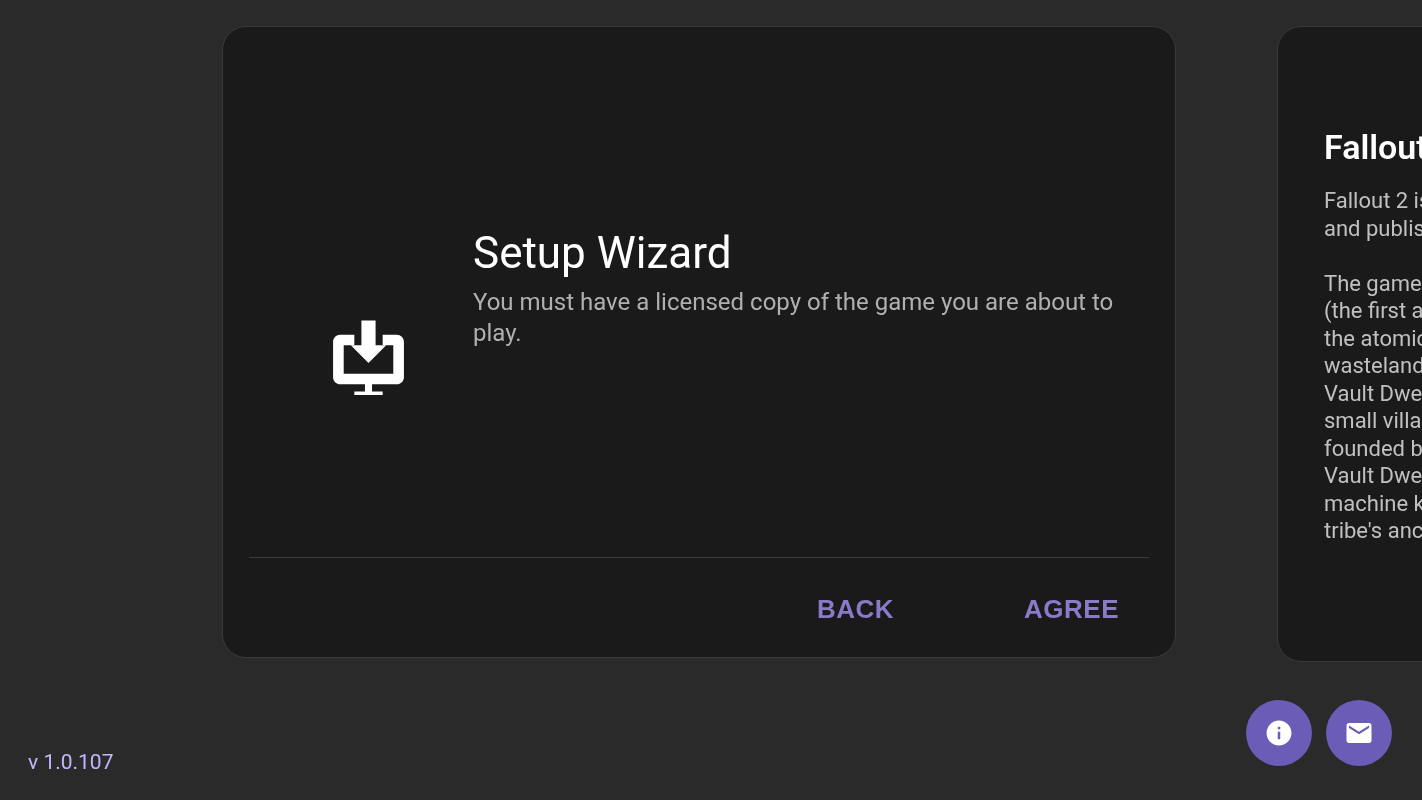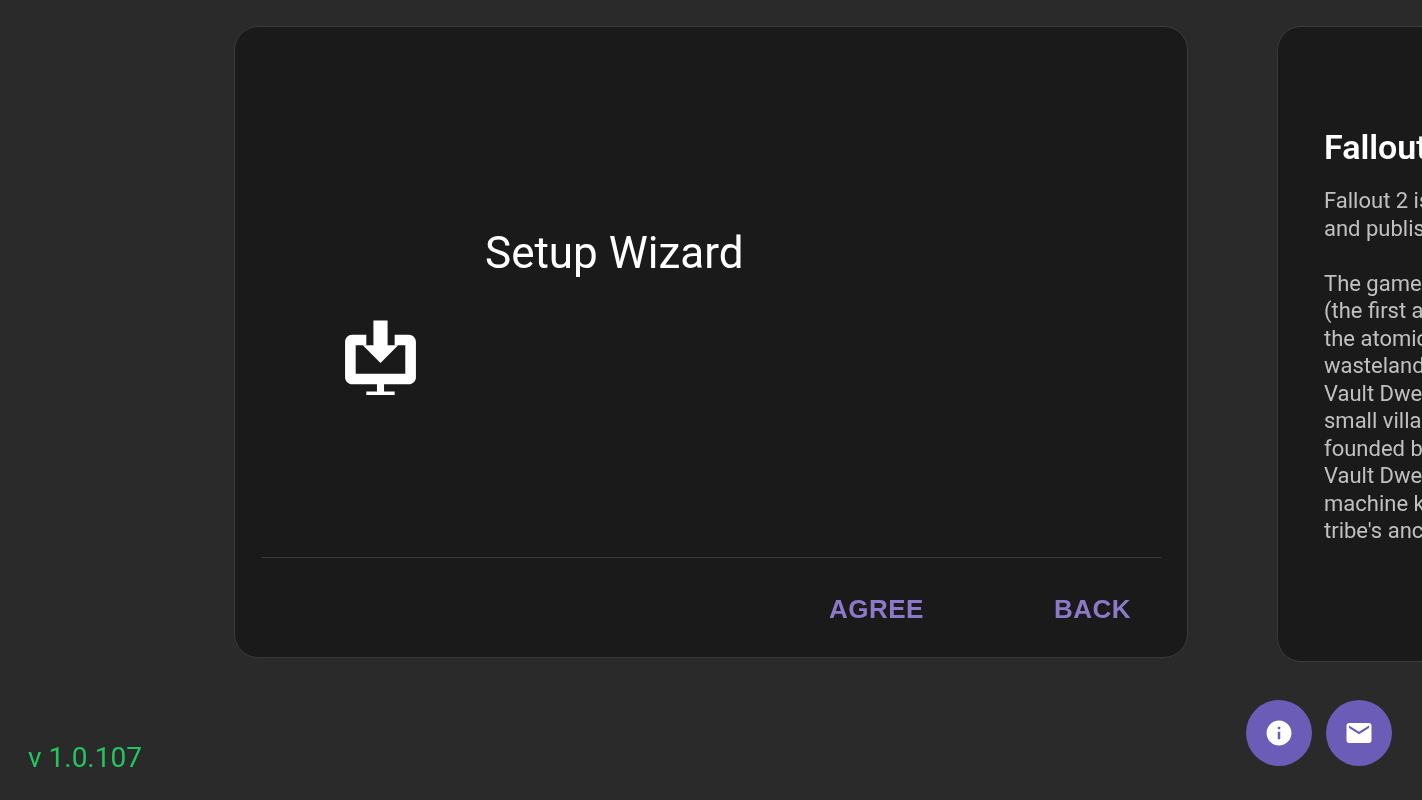--- a/index.html
+++ b/index.html
@@ -10,21 +10,21 @@
     body {
       width: 1422px;
       height: 800px;
       background: #2a2a2a;
       font-family: -apple-system, BlinkMacSystemFont, "Segoe UI", Roboto, sans-serif;
       overflow: hidden;
       position: relative;
     }
     .main-card {
       position: absolute;
-      left: 234px;
+      left: 222px;
       top: 26px;
       width: 954px;
       height: 632px;
       background: #1a1a1a;
       border: 1px solid #3a3a3a;
       border-radius: 24px;
       display: flex;
       flex-direction: column;
     }
     .content-area {
@@ -106,22 +106,22 @@
     .side-body {
       color: #c0c0c0;
       font-size: 22px;
       line-height: 1.25;
       white-space: pre-line;
     }
     .version {
       position: absolute;
       left: 28px;
       bottom: 26px;
-      color: #22c55e;
-      font-size: 28px;
+      color: #c4b5fd;
+      font-size: 21px;
       font-weight: 400;
     }
     .fab-row {
       position: absolute;
       right: 30px;
       bottom: 34px;
       display: flex;
       gap: 14px;
     }
     .fab {
@@ -149,25 +149,26 @@
     <div class="icon-wrapper">
       <svg class="download-icon" viewBox="0 0 24 24" fill="#ffffff">
         <path d="M20 5h-6V3h6c1.1 0 2 .9 2 2v12c0 1.1-.9 2-2 2h-6v2h2v1H8v-1h2v-2H4c-1.1 0-2-.9-2-2V5c0-1.1.9-2 2-2h6v2H4v12h16V5z" fill="none"></path>
         <path d="M4 18h16V7h-5v2h3v7H6V9h0V7H4v11zm16-13h-6V3h6c1.1 0 2 .9 2 2v12c0 1.1-.9 2-2 2H4c-1.1 0-2-.9-2-2V5c0-1.1.9-2 2-2h0v2H4v0z" fill="none"></path>
         <path d="M2 17V7c0-1.1.9-2 2-2h4v3H5v8h14V8h-3V5h4c1.1 0 2 .9 2 2v10c0 1.1-.9 2-2 2h-7v2h3v1H8v-1h3v-2H4c-1.1 0-2-.9-2-2z"></path>
         <path d="M12 13l-5-5h3V1h4v7h3l-5 5z"></path>
       </svg>
     </div>
     <div class="text-content">
       <h1 class="title">Setup Wizard</h1>
+      <p class="body-text">You must have a licensed copy of the game you are about to play.</p>
     </div>
   </div>
   <div class="button-row">
+    <button class="btn">BACK</button>
     <button class="btn">AGREE</button>
-    <button class="btn">BACK</button>
   </div>
 </div>
 
 <div class="side-card">
   <h2 class="side-title">Fallout 2</h2>
   <div class="side-body">Fallout 2 is
 and publish
 
 The game's
 (the first an

